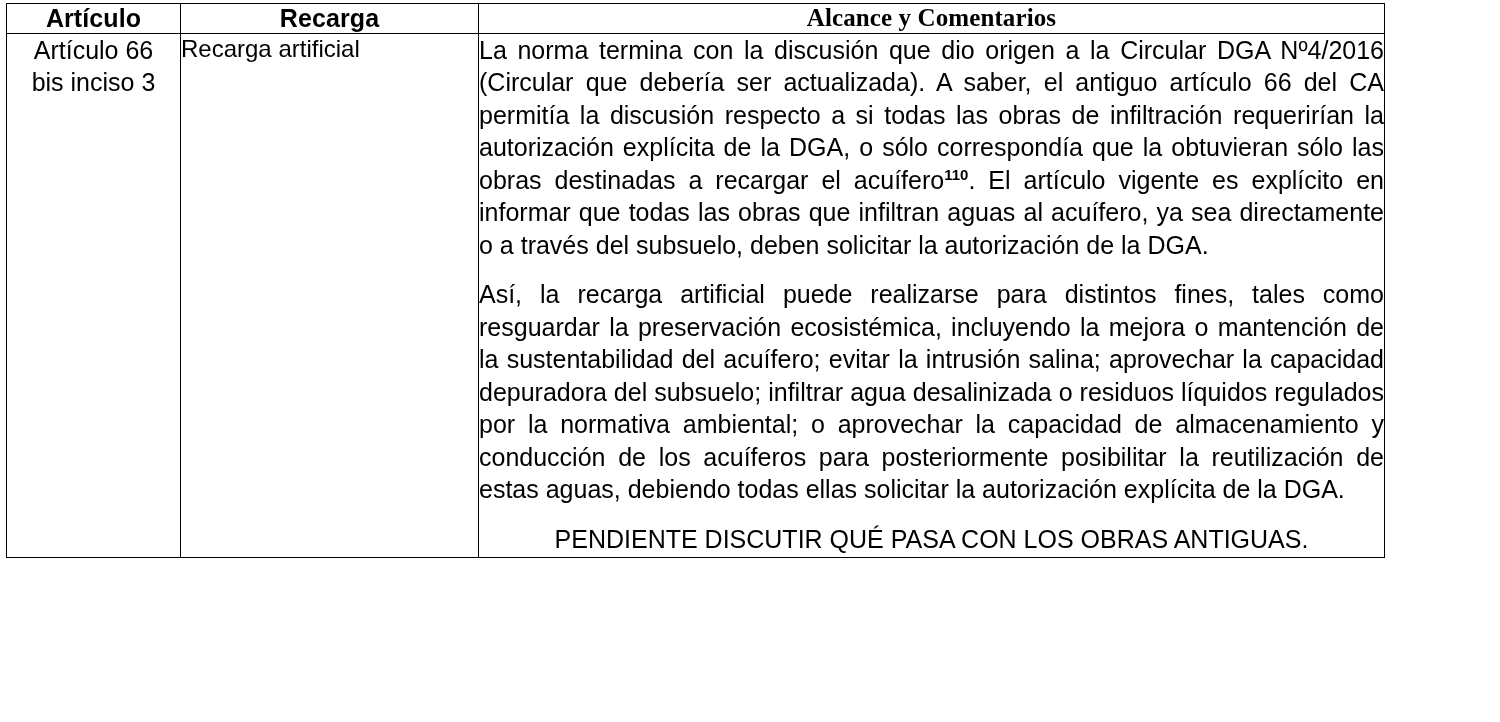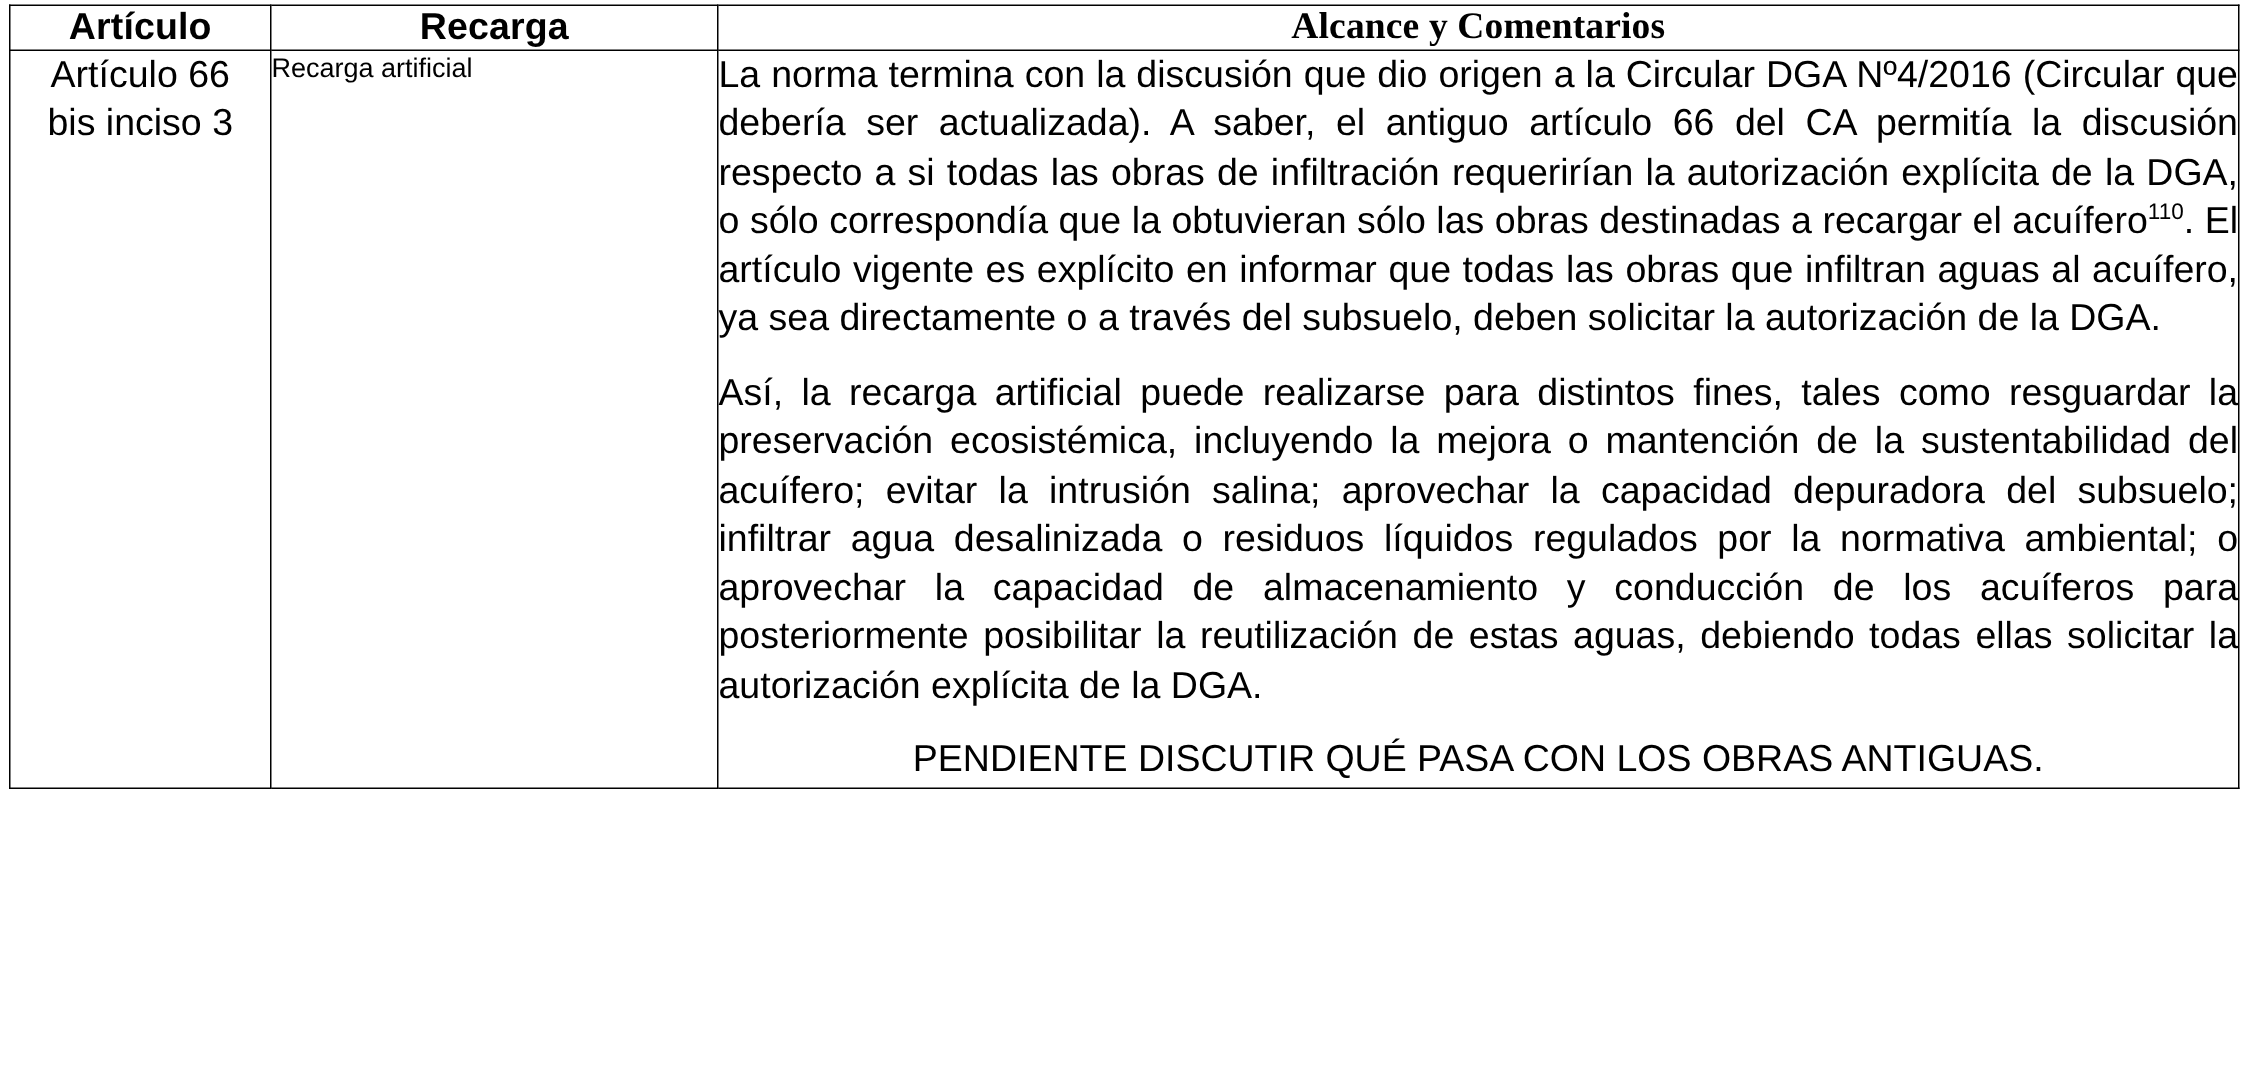--- a/index.html
+++ b/index.html
@@ -15,21 +15,21 @@
     overflow: hidden;
   }
   .page {
     width: 1500px;
     height: 722px;
     position: relative;
     box-sizing: border-box;
   }
   table.doc-table {
     border-collapse: collapse;
-    width: 1487px;
+    width: 1379px;
     margin-left: 6px;
     margin-top: 3px;
     table-layout: fixed;
   }
   table.doc-table td,
   table.doc-table th {
     border: 1.6px solid #000000;
     vertical-align: top;
     padding: 0;
   }
@@ -47,21 +47,21 @@
   }
 
   td.cell-articulo {
     text-align: center;
     font-size: 25px;
     line-height: 1.28;
     padding: 12px 10px 10px 10px;
     white-space: pre-line;
   }
   td.cell-materia {
-    font-size: 18px;
+    font-size: 24px;
     line-height: 1.28;
     padding: 12px 10px 10px 14px;
     text-align: left;
   }
   td.cell-alcance {
     font-size: 25px;
     line-height: 1.30;
     padding: 12px 16px 10px 16px;
     text-align: justify;
     text-justify: inter-word;
@@ -70,20 +70,21 @@
     margin: 0 0 17px 0;
   }
   td.cell-alcance p:last-child {
     margin-bottom: 2px;
     text-align: center;
   }
   .footnote-ref {
     font-size: 15px;
     vertical-align: super;
     line-height: 0;
+    font-weight: bold;
   }
 </style>
 </head>
 <body>
 
 <div class="page">
   <table class="doc-table">
     <thead>
       <tr>
         <th class="col-articulo">Artículo</th>

